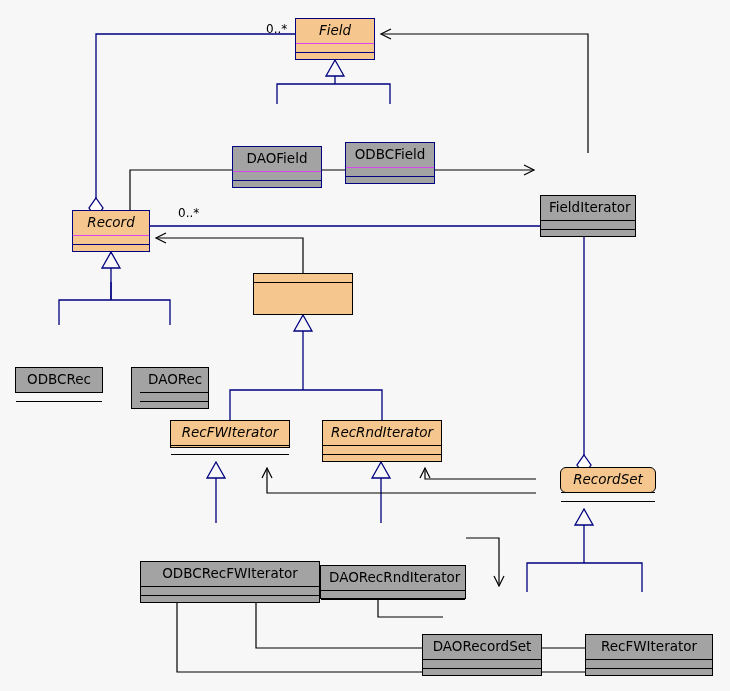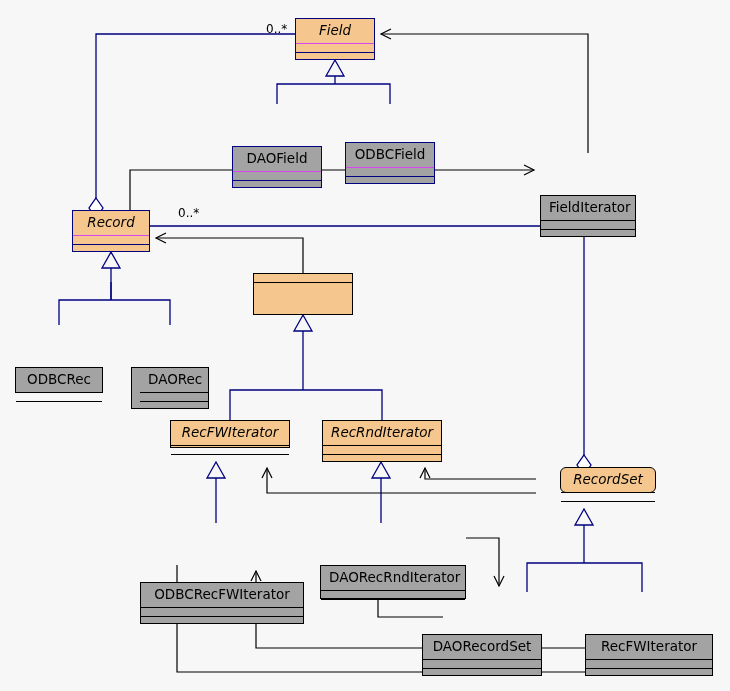--- a/index.html
+++ b/index.html
@@ -251,21 +251,21 @@
     <div class="attrs"></div>
     <div class="ops"></div>
   </div>
 
   <div class="node abstract bdk" style="left:560px; top:467px; width:96px; height:26px;border-radius:6px;">
     <div class="title">RecordSet</div>
     <div class="attrs"></div>
     <div class="ops"></div>
   </div>
 
-  <div class="node concrete bdk" style="left:140px; top:540px; width:164px; height:42px;">
+  <div class="node concrete bdk" style="left:140px; top:519px; width:180px; height:42px;">
     <div class="title">ODBCRecFWIterator</div>
     <div class="attrs"></div>
     <div class="ops"></div>
   </div>
 
   <div class="node concrete bdk" style="left:320px; top:523px; width:146px; height:34px;">
     <div class="title">DAORecRndIterator</div>
     <div class="attrs"></div>
     <div class="ops"></div>
   </div>

